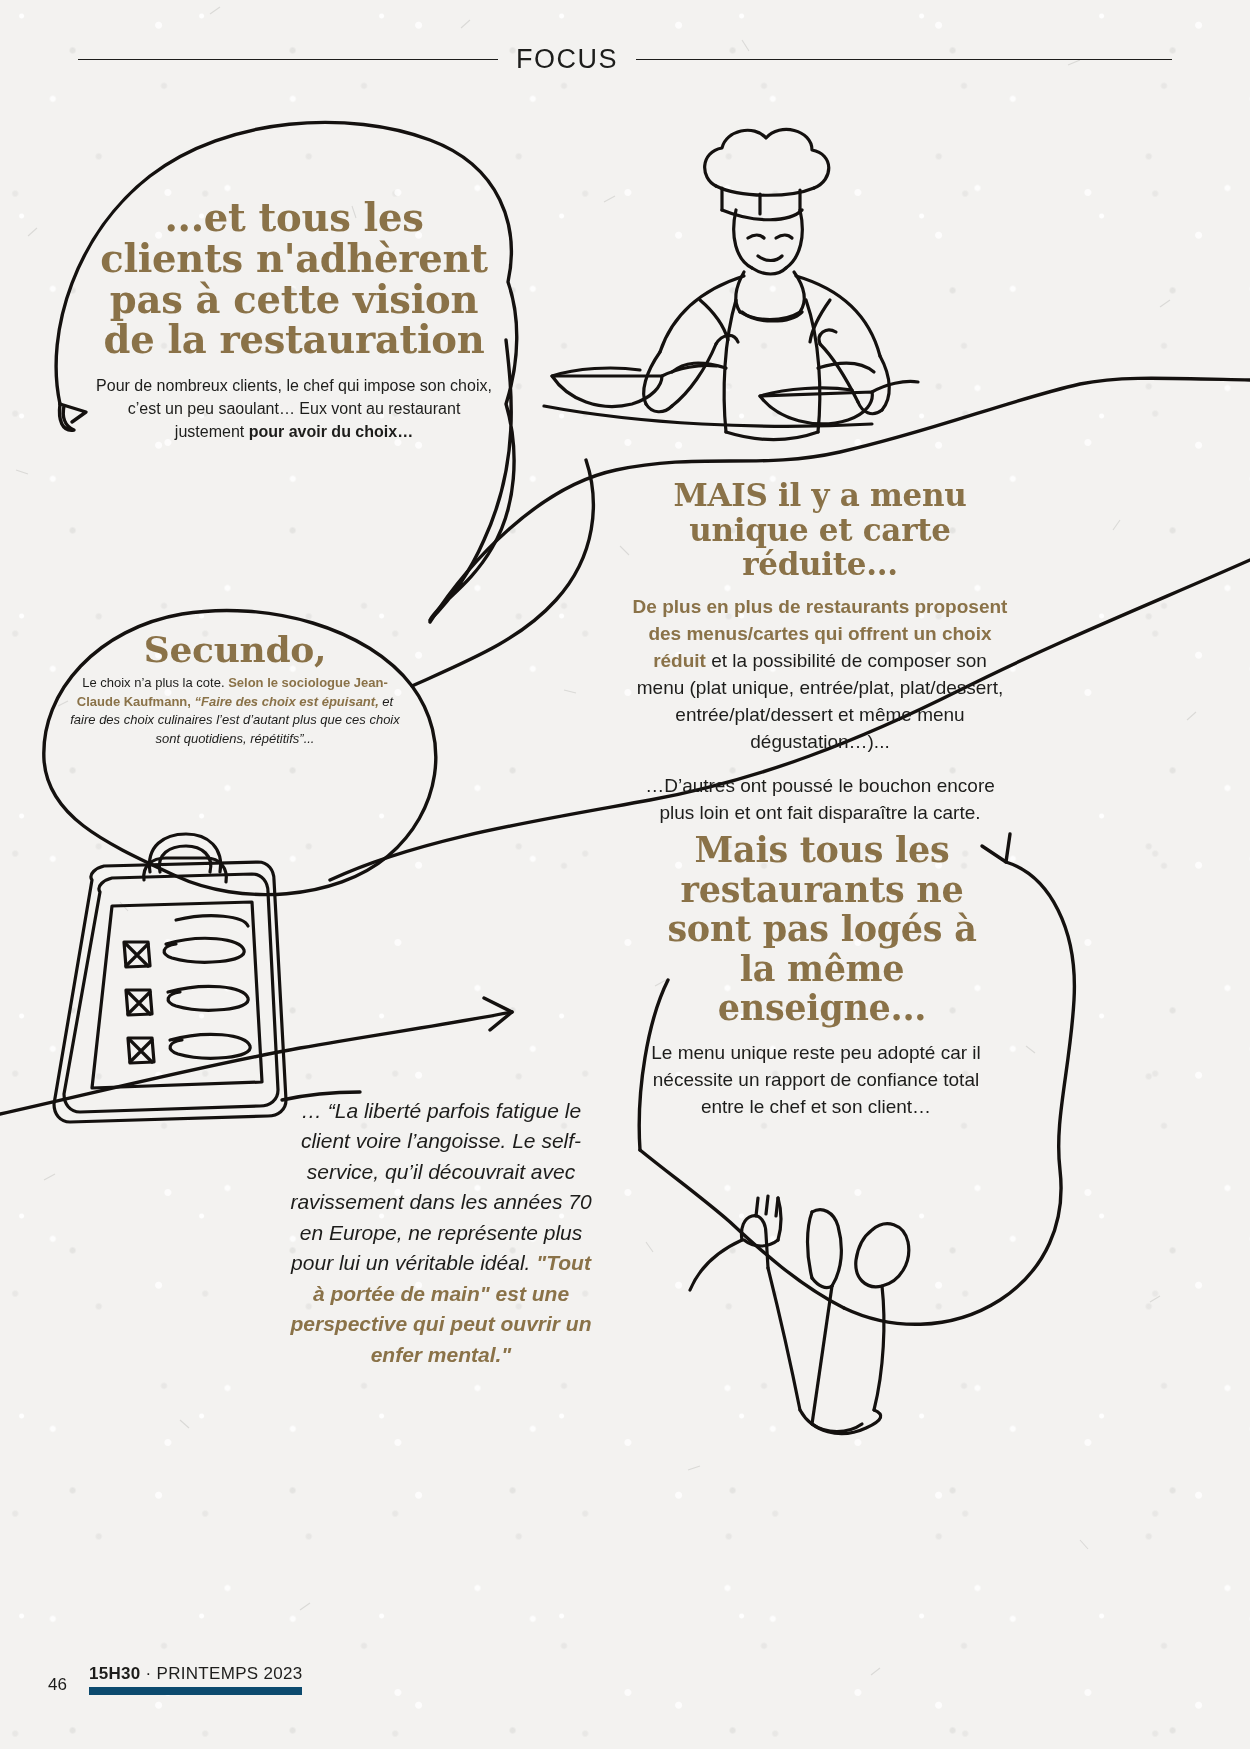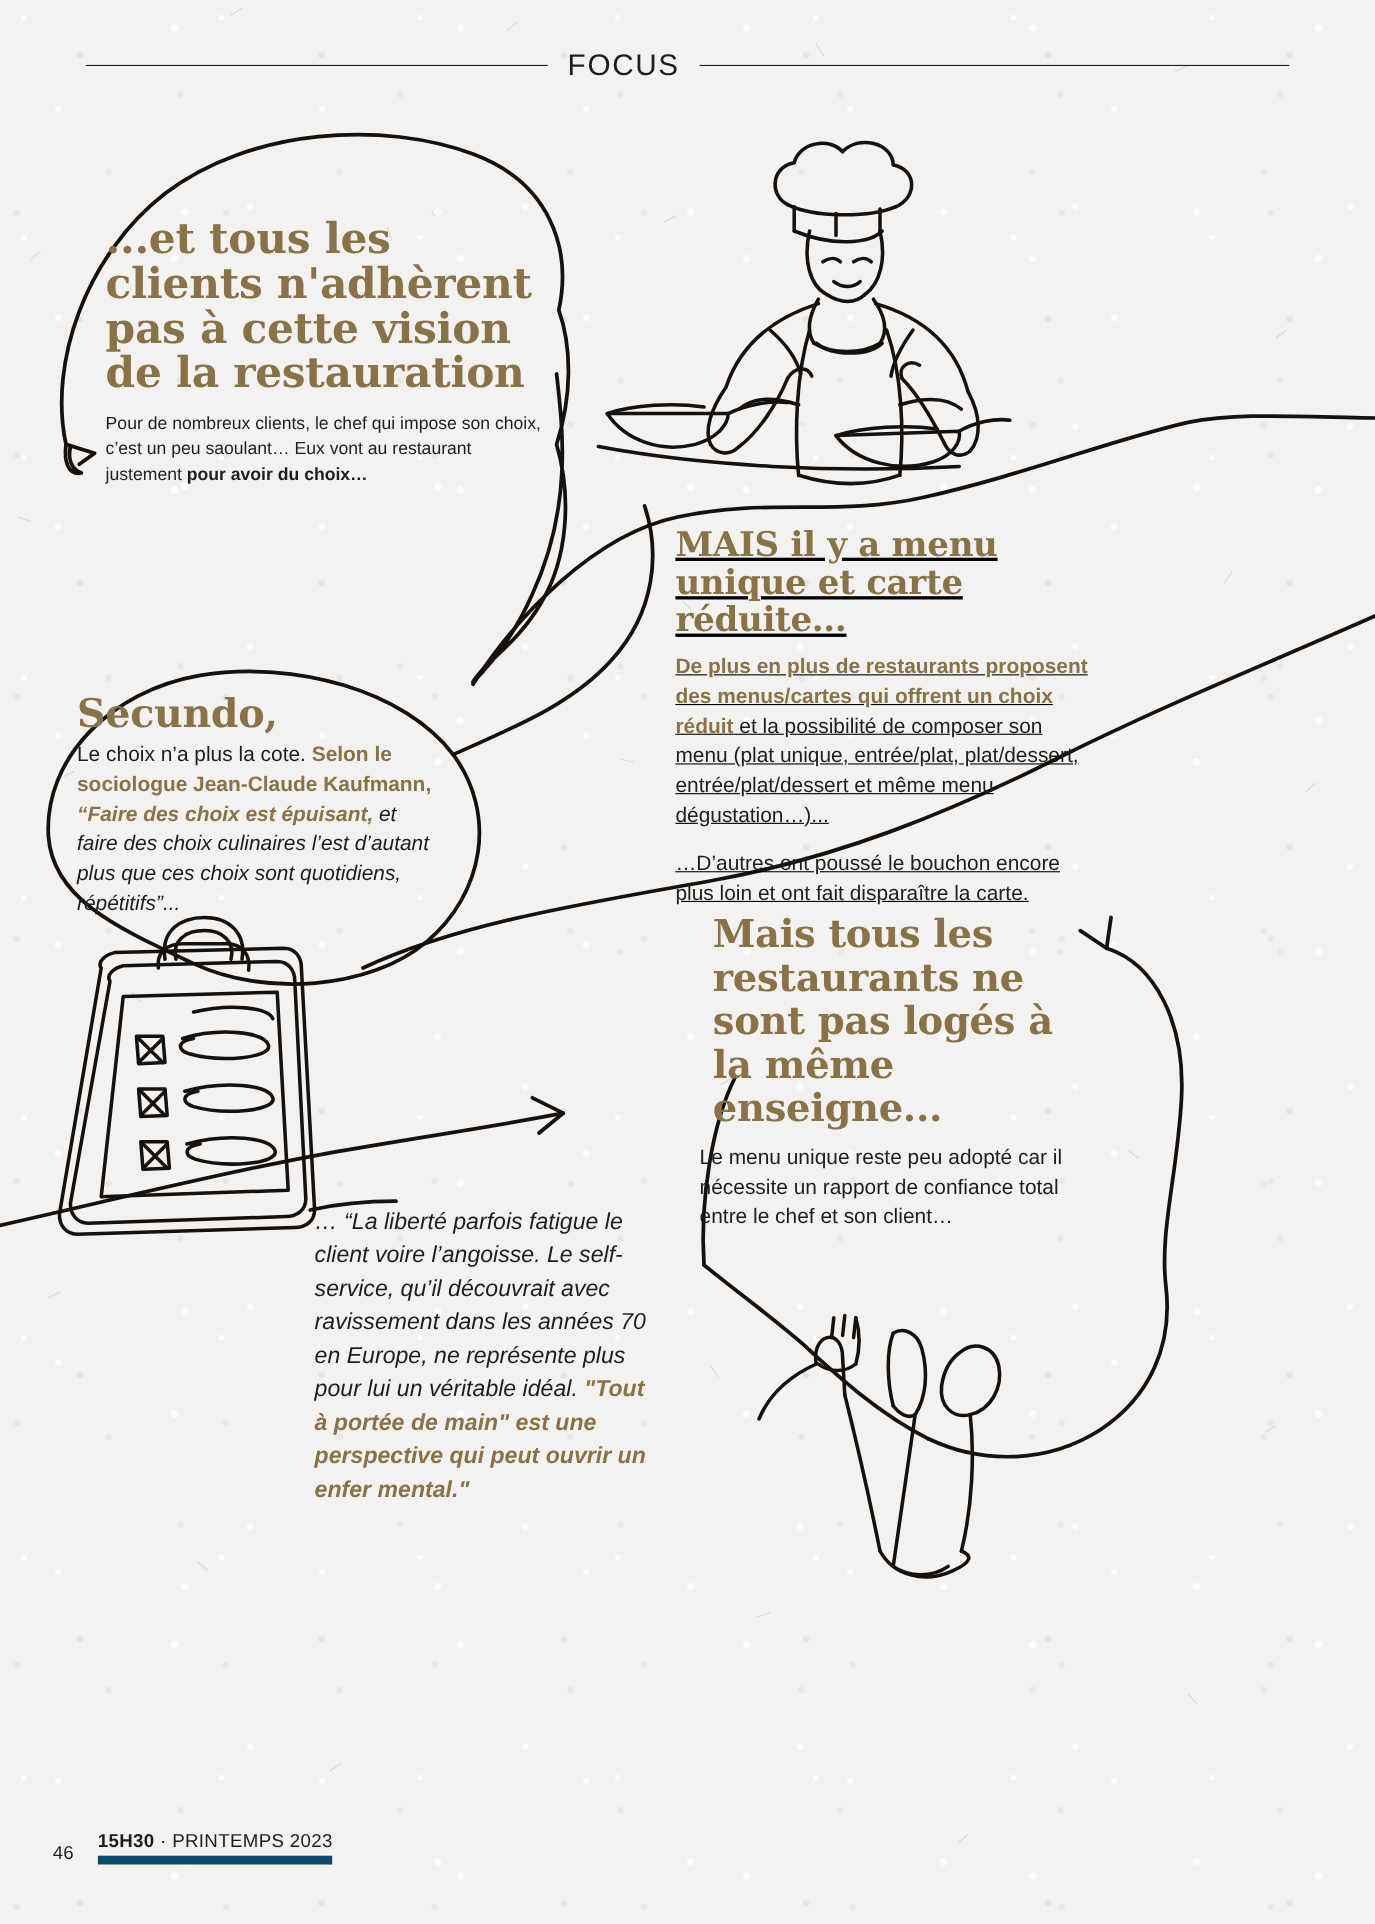--- a/index.html
+++ b/index.html
@@ -76,21 +76,21 @@
   #line-art path, #line-art ellipse, #line-art line, #line-art polyline {
     fill: none;
     stroke: #14110f;
     stroke-linecap: round;
     stroke-linejoin: round;
   }
 
   
   .block {
     position: absolute;
-    text-align: left;
+    text-align: center;
   }
   .head-serif {
     font-family: "DejaVu Serif", serif;
     font-weight: 700;
     color: #8a7248;
     line-height: 1.06;
     letter-spacing: -0.3px;
   }
   .body-text {
     font-family: "Liberation Sans", sans-serif;
@@ -105,29 +105,29 @@
   .body-text .strong-dark { font-weight: 700; color: #1d1d1b; }
   .ital { font-style: italic; }
   .gold-bi { font-weight: 700; font-style: italic; color: #8a7248; }
 
   
   #block-clients { top: 198px; left: 96px; width: 396px; }
   #block-clients .head-serif { font-size: 38.5px; }
   #block-clients .body-text { margin-top: 14px; font-size: 16px; line-height: 1.42; }
 
   
-  #block-mais-menu { top: 478px; left: 614px; width: 384px; text-decoration: underline; }
+  #block-mais-menu { top: 478px; left: 628px; width: 384px; }
   #block-mais-menu .head-serif { font-size: 31px; line-height: 1.12; }
   #block-mais-menu .body-text { margin-top: 12px; font-size: 19px; line-height: 1.42; }
   #block-mais-menu .para2 { margin-top: 17px; }
 
   
   #block-secundo { top: 630px; left: 70px; width: 330px; }
   #block-secundo .head-serif { font-size: 36px; }
-  #block-secundo .body-text { margin-top: 6px; font-size: 19px; line-height: 1.42; }
+  #block-secundo .body-text { margin-top: 6px; font-size: 13px; line-height: 1.42; }
 
   
   #block-enseigne { top: 830px; left: 636px; width: 360px; }
   #block-enseigne .head-serif { font-size: 35px; line-height: 1.13; margin-left: 12px; }
   #block-enseigne .body-text { margin-top: 12px; font-size: 19px; line-height: 1.42; }
   #block-enseigne .para2 { margin-top: 16px; }
 
   
   #block-liberte { top: 1096px; left: 286px; width: 310px; }
   #block-liberte .body-text { font-size: 21px; line-height: 1.45; font-style: italic; }

